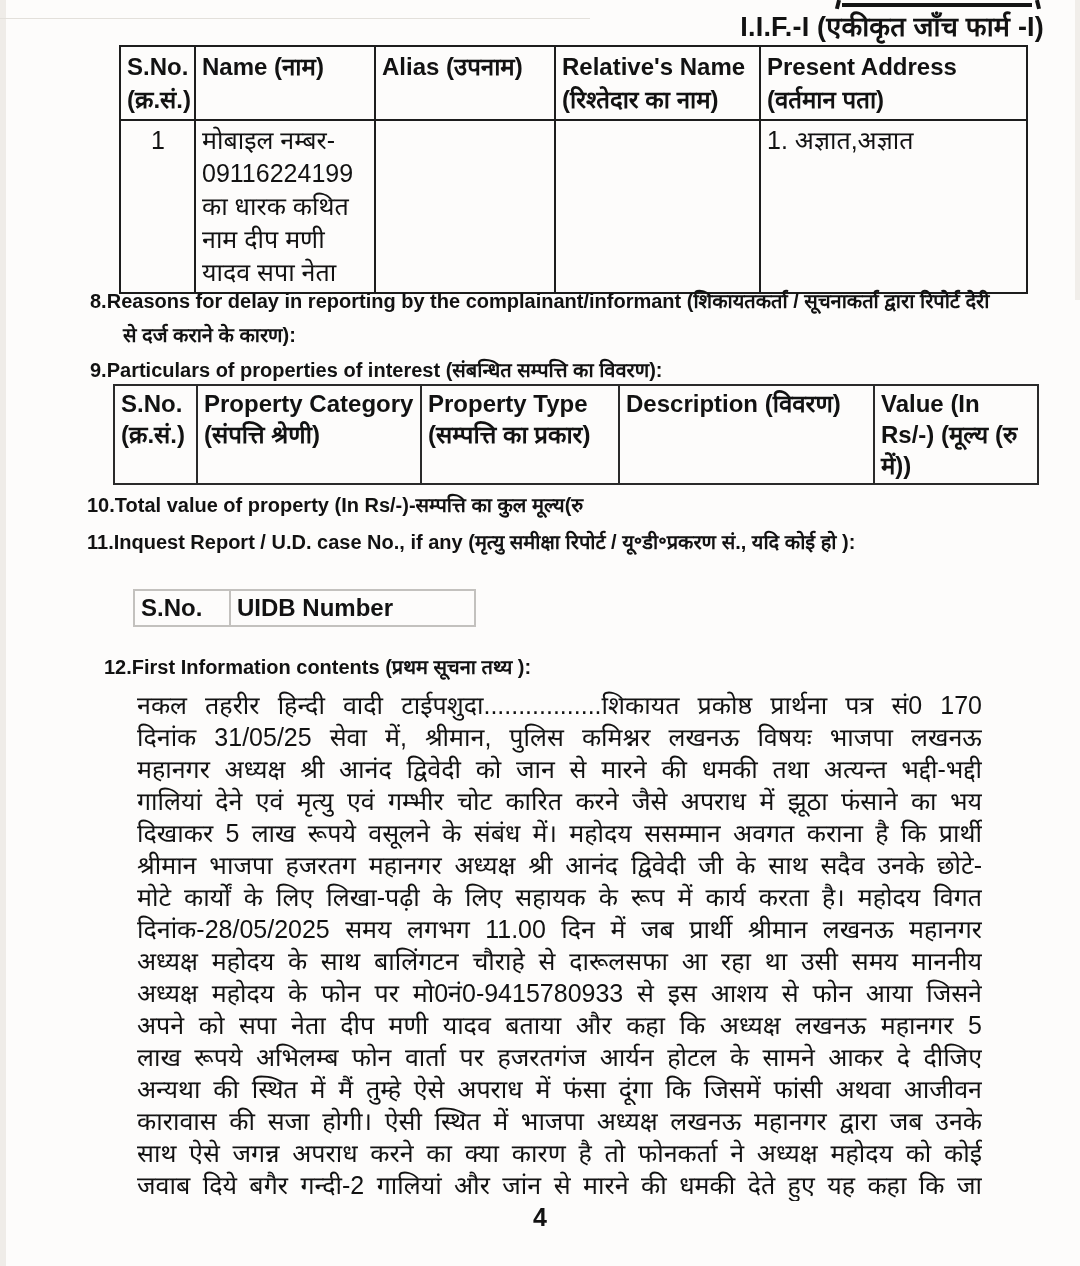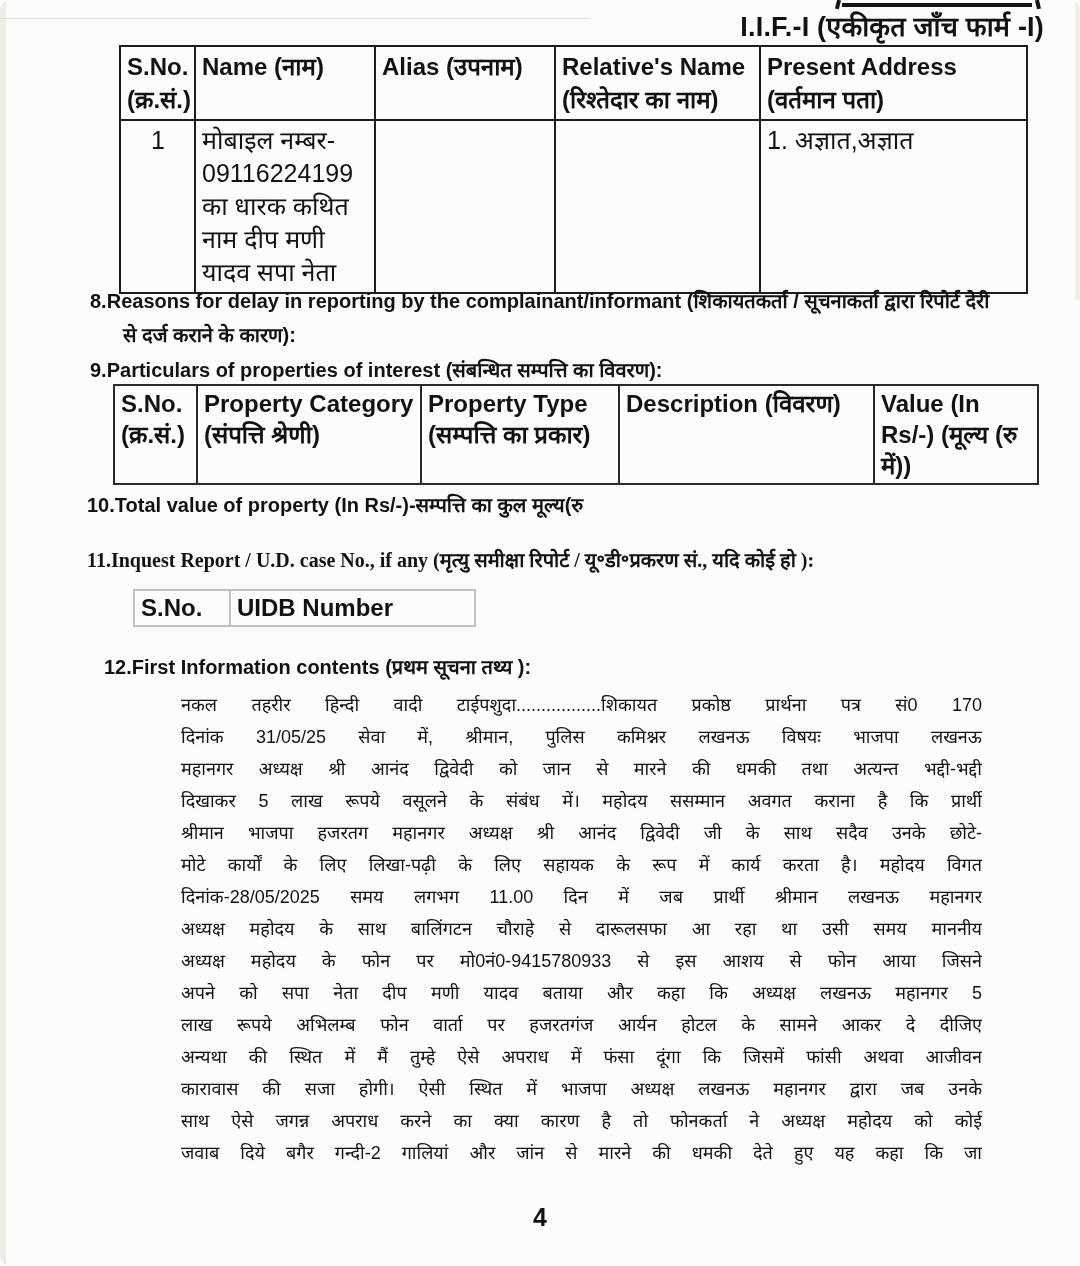--- a/index.html
+++ b/index.html
@@ -8,21 +8,20 @@
     font-family: "Liberation Sans", "DejaVu Sans", sans-serif;
     color: #121212;
     -webkit-font-smoothing: antialiased;
   }
   .page {
     position: relative;
     width: 1080px;
     height: 1266px;
     overflow: hidden;
     background: #fdfcfb;
-    border-radius: 11px;
   }
   
   .edge-left { position: absolute; left: 0; top: 0; width: 6px; height: 1266px; background: #efece8; }
   .edge-right { position: absolute; right: 0; top: 0; width: 5px; height: 300px; background: #f1eeea; }
   .scan-crease { position: absolute; left: 0; top: 18px; width: 590px; height: 1px; background: #e3e0db; }
 
   
   .crop-frag { position: absolute; top: 0; left: 836px; width: 204px; height: 9px; }
   .crop-frag .bar { position: absolute; left: 6px; top: 3px; width: 190px; height: 4px; background: #141414; }
   .crop-frag .tick-l { position: absolute; left: 0; top: 0; width: 4px; height: 9px; background: #141414; transform: rotate(14deg); }
@@ -95,36 +94,35 @@
     position: absolute;
     font-weight: bold;
     font-size: 20px;
     line-height: 34px;
     padding-left: 33px;
     text-indent: -33px;
   }
   .sec-8  { left: 90px;  top: 284px; width: 918px; }
   .sec-9  { left: 90px;  top: 353px; width: 950px; }
   .sec-10 { left: 87px;  top: 488px; width: 950px; padding-left: 46px; text-indent: -46px; }
-  .sec-11 { left: 87px;  top: 544px; width: 948px; line-height: 33px; padding-left: 46px; text-indent: -46px; font-family: Liberation Serif, serif; }
+  .sec-11 { left: 87px;  top: 526px; width: 948px; line-height: 33px; padding-left: 46px; text-indent: -46px; }
   .sec-12 { left: 104px; top: 650px; width: 920px; padding-left: 46px; text-indent: -46px; }
 
   .fir-body {
     position: absolute;
     left: 137px; top: 689px; width: 845px;
   }
   .fir-line {
-    font-size: 18px;
+    font-size: 25px;
     line-height: 32px;
     text-align: justify;
     text-align-last: justify;
     white-space: normal;
     overflow: hidden;
     max-height: 32px;
-    margin-left: 44px;
   }
 
   .page-number {
     position: absolute;
     left: 0; top: 1203px; width: 1080px;
     text-align: center;
     font-weight: bold;
     font-size: 25px;
   }
 </style>
@@ -210,20 +208,21 @@
     </tr>
   </tbody>
     </table>
 
   <div class="section sec-12"><span>12.</span><span>First Information contents (प्रथम सूचना तथ्य ):</span></div>
 
   <div class="fir-body">
     <div class="fir-line">नकल तहरीर हिन्दी वादी टाईपशुदा.................शिकायत प्रकोष्ठ प्रार्थना पत्र सं0 170</div>
     <div class="fir-line">दिनांक 31/05/25 सेवा में, श्रीमान, पुलिस कमिश्नर लखनऊ विषयः भाजपा लखनऊ</div>
     <div class="fir-line">महानगर अध्यक्ष श्री आनंद द्विवेदी को जान से मारने की धमकी तथा अत्यन्त भद्दी-भद्दी</div>
+    <div class="fir-line">गालियां देने एवं मृत्यु एवं गम्भीर चोट कारित करने जैसे अपराध में झूठा फंसाने का भय</div>
     <div class="fir-line">दिखाकर 5 लाख रूपये वसूलने के संबंध में। महोदय ससम्मान अवगत कराना है कि प्रार्थी</div>
     <div class="fir-line">श्रीमान भाजपा हजरतग महानगर अध्यक्ष श्री आनंद द्विवेदी जी के साथ सदैव उनके छोटे-</div>
     <div class="fir-line">मोटे कार्यों के लिए लिखा-पढ़ी के लिए सहायक के रूप में कार्य करता है। महोदय विगत</div>
     <div class="fir-line">दिनांक-28/05/2025 समय लगभग 11.00 दिन में जब प्रार्थी श्रीमान लखनऊ महानगर</div>
     <div class="fir-line">अध्यक्ष महोदय के साथ बालिंगटन चौराहे से दारूलसफा आ रहा था उसी समय माननीय</div>
     <div class="fir-line">अध्यक्ष महोदय के फोन पर मो0नं0-9415780933 से इस आशय से फोन आया जिसने</div>
     <div class="fir-line">अपने को सपा नेता दीप मणी यादव बताया और कहा कि अध्यक्ष लखनऊ महानगर 5</div>
     <div class="fir-line">लाख रूपये अभिलम्ब फोन वार्ता पर हजरतगंज आर्यन होटल के सामने आकर दे दीजिए</div>
     <div class="fir-line">अन्यथा की स्थित में मैं तुम्हे ऐसे अपराध में फंसा दूंगा कि जिसमें फांसी अथवा आजीवन</div>
     <div class="fir-line">कारावास की सजा होगी। ऐसी स्थित में भाजपा अध्यक्ष लखनऊ महानगर द्वारा जब उनके</div>

